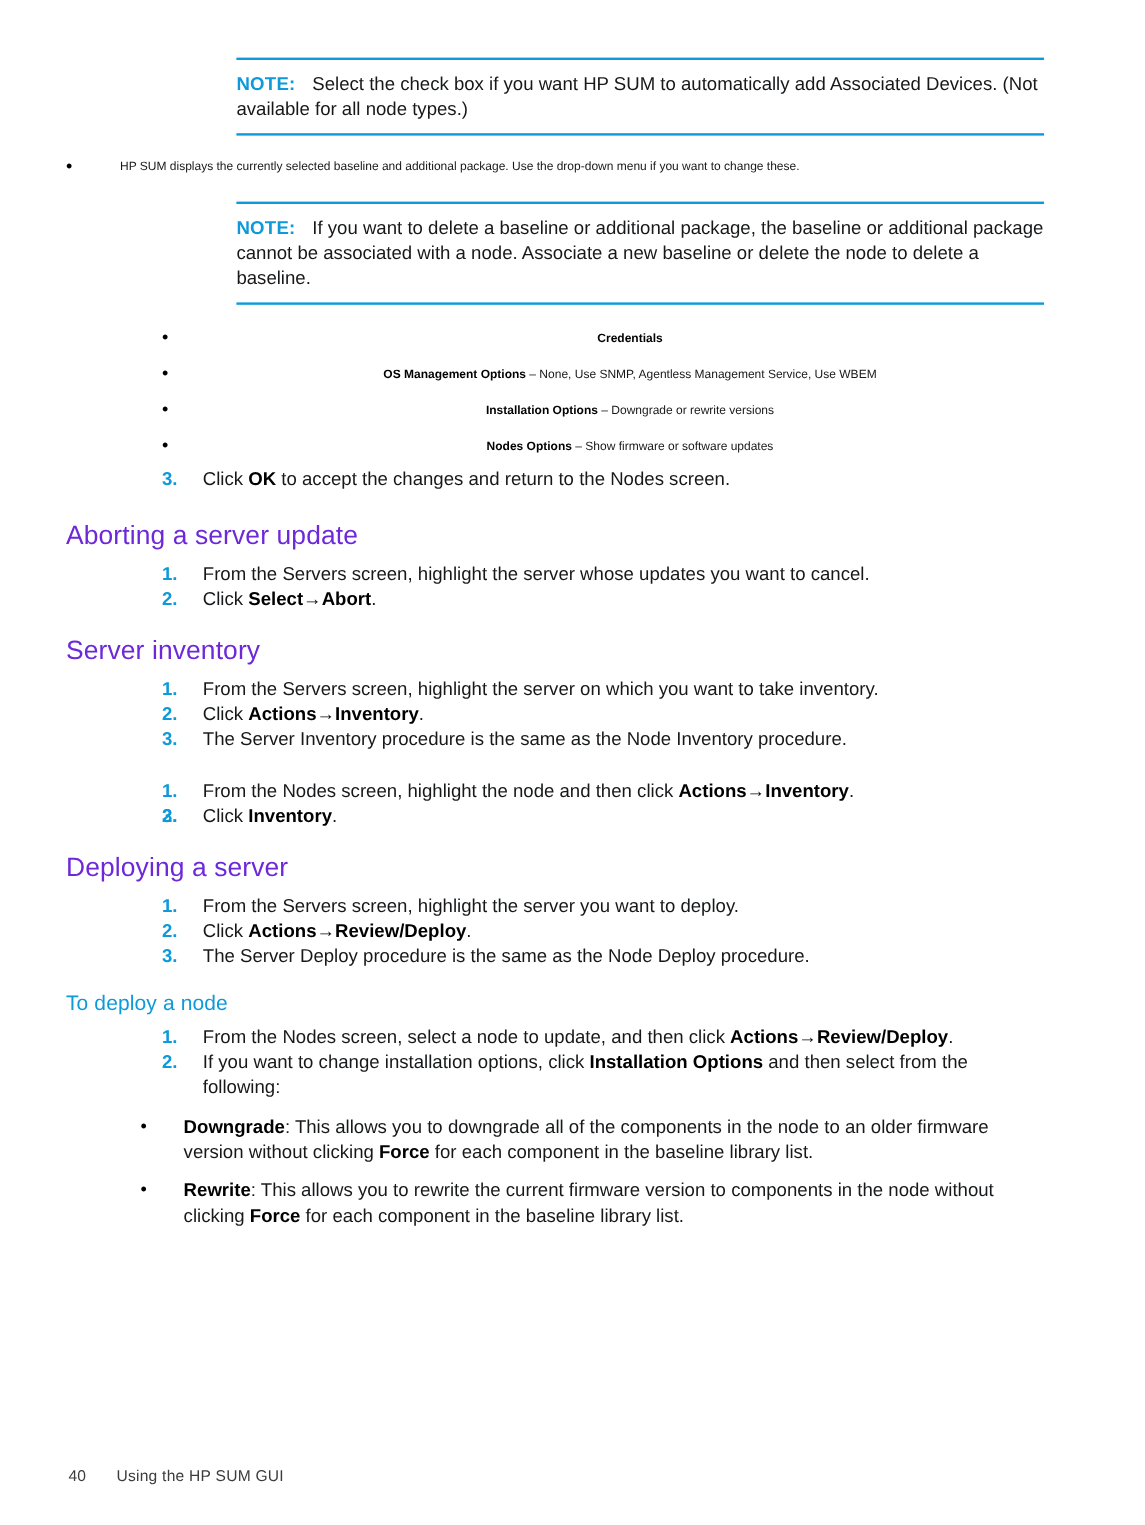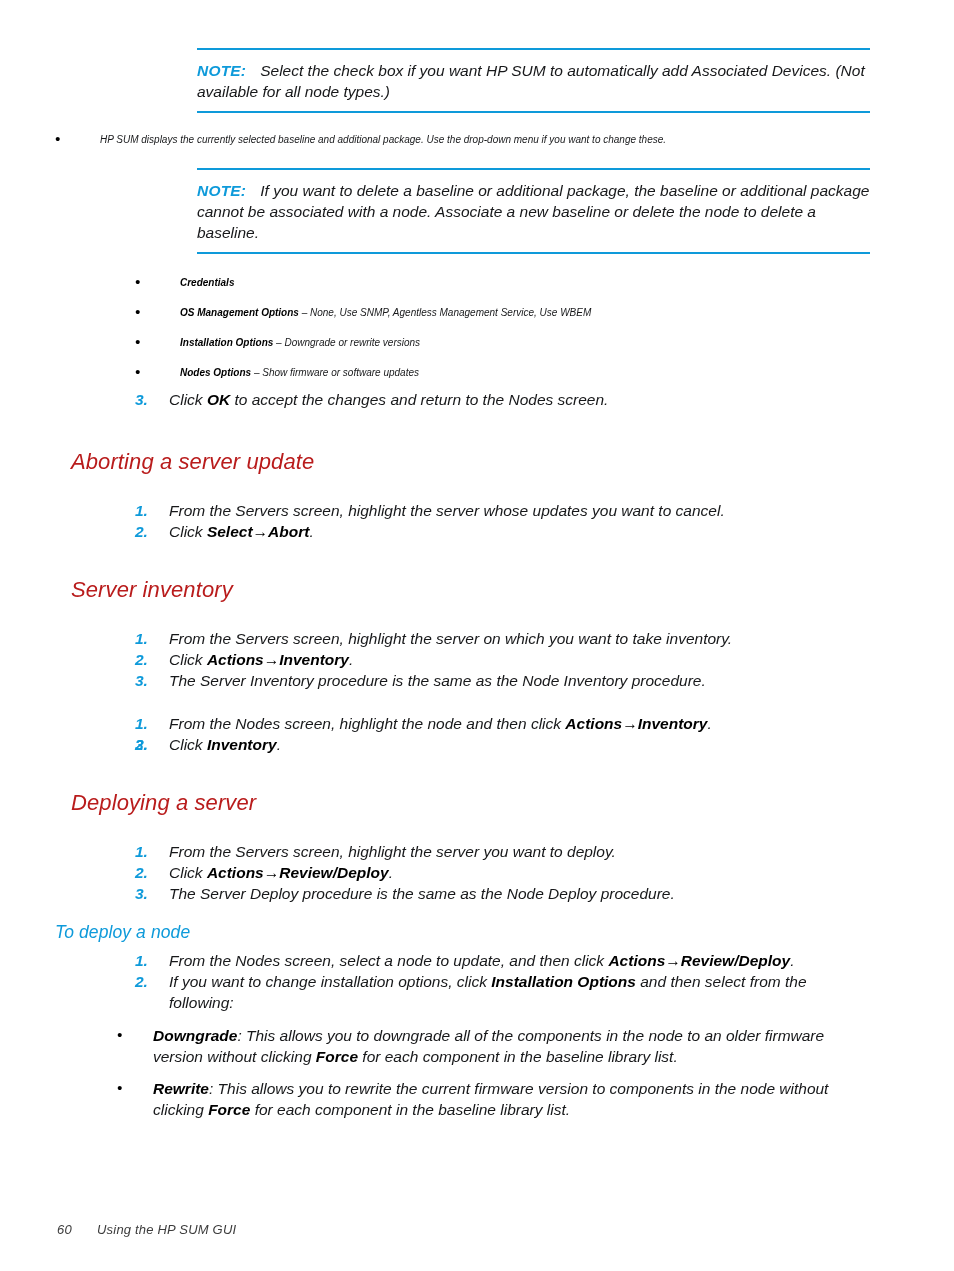--- a/index.html
+++ b/index.html
@@ -14,21 +14,20 @@
     font-family: "Liberation Sans", sans-serif;
     color: #000000;
     -webkit-font-smoothing: antialiased;
   }
 
   .page {
     position: relative;
     width: 954px;
     height: 1207px;
     box-sizing: border-box;
-    font-style: italic;
   }
 
   
   .content {
     position: absolute;
     left: 55px;
     top: 48px;
     width: 815px;
   }
 
@@ -49,24 +48,24 @@
   }
   .note-label {
     color: #0e9ada;
     font-weight: bold;
     letter-spacing: 0.2px;
   }
   .note-gap { display: inline-block; width: 14px; }
 
   
   h2.h-major {
-    color: #b91c1c;
+    color: #6d28d9;
     font-size: 22px;
     font-weight: normal;
-    margin: 16px;
+    margin: 0;
     padding: 0;
     line-height: 28px;
     letter-spacing: 0.1px;
   }
   h3.h-minor {
     color: #0e9ada;
     font-size: 17.5px;
     font-weight: normal;
     margin: 0;
     padding: 0;
@@ -122,21 +121,21 @@
   }
   .ind-80  { margin-left: 80px;  }
 
   .sp-6  { height: 6px; }
   .sp-8  { height: 8px; }
   .sp-12 { height: 12px; }
   .sp-16 { height: 16px; }
   .sp-18 { height: 18px; }
   .sp-22 { height: 22px; }
 
-  .bullets.tight > li { margin-bottom: 9px; }
+  .bullets.tight > li { margin-bottom: 9px; text-align: center; }
   .bullets.tight > li:last-child { margin-bottom: 0; }
 
   .sub-bullets {
     list-style: none;
     margin: 0;
     padding: 0;
     margin-left: 62px;
   }
   .sub-bullets > li {
     position: relative;
@@ -295,16 +294,16 @@
         <b>Downgrade</b><span>: This allows you to downgrade all of the components in the node to an older firmware version without clicking </span><b>Force</b><span> for each component in the baseline library list.</span>
       </li>
       <li>
         <b>Rewrite</b><span>: This allows you to rewrite the current firmware version to components in the node without clicking </span><b>Force</b><span> for each component in the baseline library list.</span>
       </li>
     </ul>
 
   </div>
 
   <div class="footer">
-    <span class="page-num">60</span><span>Using the HP SUM GUI</span>
+    <span class="page-num">40</span><span>Using the HP SUM GUI</span>
   </div>
 
 </div>
 
 </body></html>

